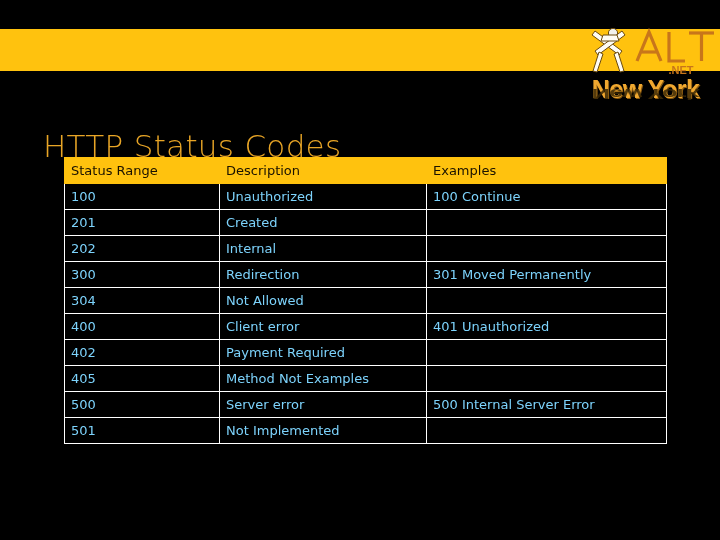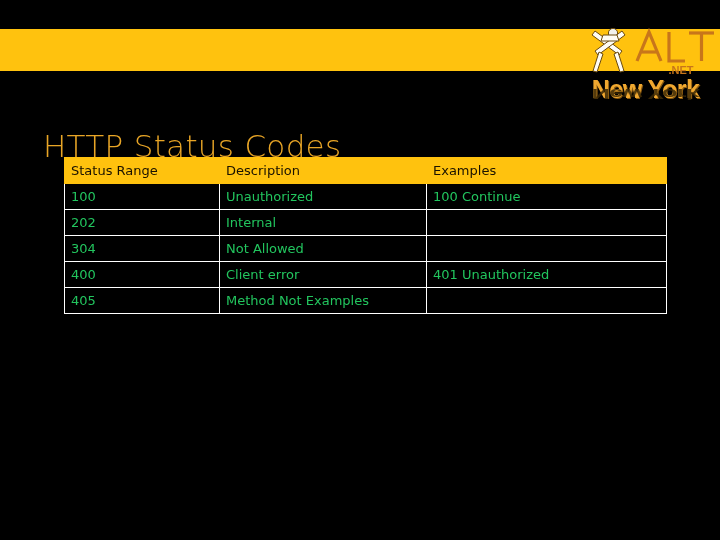--- a/index.html
+++ b/index.html
@@ -114,21 +114,21 @@
     overflow: hidden;
     white-space: nowrap;
   }
   #status-table thead th {
     background: #FFC20E;
     color: #1a1200;
     border-color: #FFC20E;
   }
   #status-table tbody td {
     background: #000000;
-    color: #22c55e;
+    color: #7dd3fc;
   }
 </style>
 </head>
 <body>
 
 <div id="slide-root">
 
   <div id="top-banner"></div>
 
   <div id="logo">
@@ -170,35 +170,60 @@
         <th>Examples</th>
       </tr>
     </thead>
     <tbody>
       <tr>
         <td>100</td>
         <td>Unauthorized</td>
         <td>100 Continue</td>
       </tr>
       <tr>
+        <td>201</td>
+        <td>Created</td>
+        <td></td>
+      </tr>
+      <tr>
         <td>202</td>
         <td>Internal</td>
         <td></td>
+      </tr>
+      <tr>
+        <td>300</td>
+        <td>Redirection</td>
+        <td>301 Moved Permanently</td>
       </tr>
       <tr>
         <td>304</td>
         <td>Not Allowed</td>
         <td></td>
       </tr>
       <tr>
         <td>400</td>
         <td>Client error</td>
         <td>401 Unauthorized</td>
       </tr>
       <tr>
+        <td>402</td>
+        <td>Payment Required</td>
+        <td></td>
+      </tr>
+      <tr>
         <td>405</td>
         <td>Method Not Examples</td>
         <td></td>
       </tr>
+      <tr>
+        <td>500</td>
+        <td>Server error</td>
+        <td>500 Internal Server Error</td>
+      </tr>
+      <tr>
+        <td>501</td>
+        <td>Not Implemented</td>
+        <td></td>
+      </tr>
     </tbody>
   </table>
 
 </div>
 
 </body></html>

